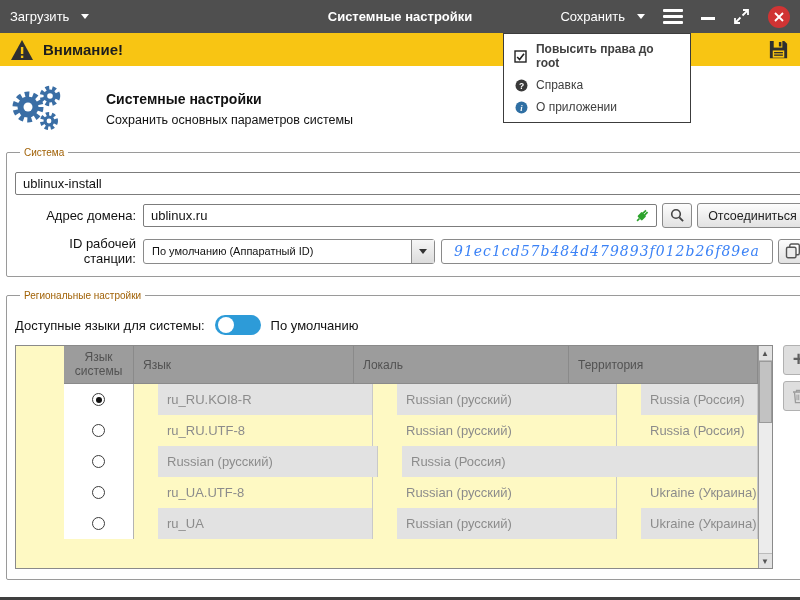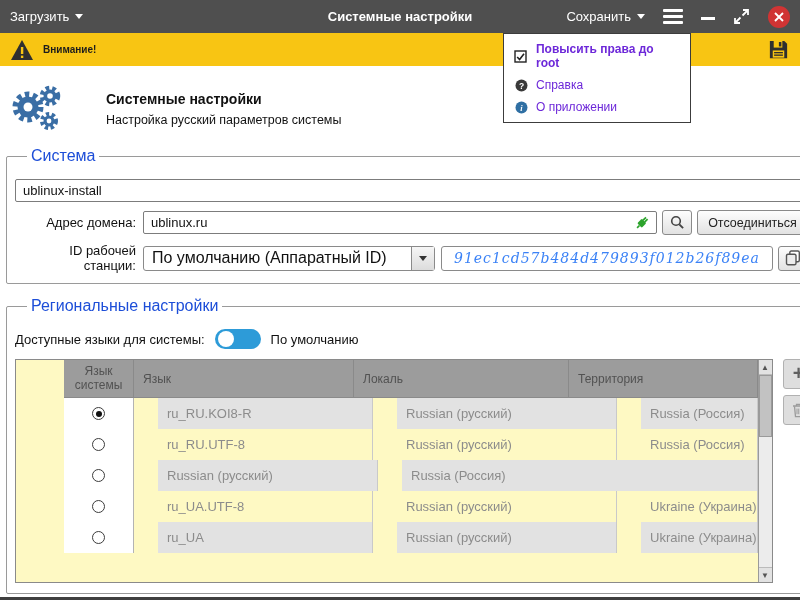--- a/index.html
+++ b/index.html
@@ -6,59 +6,59 @@
   html,body { width:800px; height:600px; }
   body {
     font-family:"Liberation Sans", sans-serif;
     background:#fff; color:#111; position:relative; overflow:hidden;
     font-size:13px;
   }
 
   
   .titlebar { height:33px; background:#4f4f4f; display:flex; align-items:center; padding:0 10px; position:relative; color:#fff; }
   .tb-title { position:absolute; left:0; right:0; text-align:center; font-weight:bold; font-size:13px; }
-  .tb-btn { display:flex; align-items:center; gap:6px; font-size:13px; cursor:default; z-index:1; }
+  .tb-btn { display:flex; align-items:center; gap:12px; font-size:13px; cursor:default; z-index:1; }
   .caret-down { width:0; height:0; border-left:4px solid transparent; border-right:4px solid transparent; border-top:5px solid #fff; display:inline-block; }
   .tb-right { margin-left:auto; display:flex; align-items:center; gap:18px; z-index:1; }
   .hamburger { display:flex; flex-direction:column; gap:3px; width:20px; }
   .hamburger span { height:3px; background:#fff; border-radius:1px; }
   .min-bar { width:14px; height:3px; background:#fff; margin-top:4px; }
   .close-btn { width:22px; height:22px; border-radius:50%; background:#d03434; display:flex; align-items:center; justify-content:center; }
 
   
   .warnbar { height:33px; background:#f8c513; display:flex; align-items:center; padding:0 10px; gap:9px; }
-  .warn-label { font-size:10px; font-weight:bold; color:#1d1d1d; }
+  .warn-label { font-size:15px; font-weight:bold; color:#1d1d1d; }
   .warn-save { margin-left:auto; display:flex; align-items:center; }
 
   
   .menu { position:absolute; left:503px; top:33px; width:188px; background:#fff; border:1px solid #3c3c3c; padding:4px 0; z-index:20; }
-  .menu-item { display:flex; align-items:center; gap:8px; padding:4px 10px; font-size:12px; color:#6d28d9; }
+  .menu-item { display:flex; align-items:center; gap:8px; padding:4px 10px; font-size:12px; color:#404040; }
   .menu-item.bold { font-weight:bold; }
   .mi-icon { width:14px; display:flex; align-items:center; justify-content:center; }
 
   
   .app-header { display:flex; align-items:center; margin:18px 0 0 10px; }
   .app-icon { width:52px; height:50px; flex:none; }
   .app-header-text { margin-left:44px; }
   .h-title { font-size:14px; font-weight:bold; }
   .h-sub { font-size:12.5px; margin-top:6px; }
 
   
   fieldset { border:1px solid #9a9a9a; border-radius:2px; margin:13px 6px 0 6px; padding:6px 8px 10px 8px; }
-  legend { font-size:16px; color:#1d4ed8; padding:0 4px; margin-left:12px; }
+  legend { font-size:10px; color:#a16207; padding:0 4px; margin-left:5px; }
   .frow { display:flex; align-items:center; margin-top:8px; }
   .flabel { width:128px; text-align:right; padding-right:7px; flex:none; font-size:13px; }
   .textinput { flex:1; height:23px; border:1px solid #7c7c7c; border-radius:2px; padding:0 7px; font-size:13px; font-family:"Liberation Sans", sans-serif; color:#111; background:#fff; }
   .input-wrap { position:relative; flex:1; display:flex;justify-content:center; }
   .input-wrap .textinput { padding-right:26px; }
   .plug-ico { position:absolute; right:6px; top:3px; }
   .btn { height:25px; background:linear-gradient(#fdfdfd,#e2e2e2); border:1px solid #8a8a8a; border-radius:3px; font-size:12.5px; font-family:"Liberation Sans", sans-serif; padding:0 10px; display:flex; align-items:center; justify-content:center; margin-left:5px; color:#222; }
   .icon-btn { width:30px; padding:0; }
   .combo { width:292px; height:25px; border:1px solid #8a8a8a; border-radius:3px; background:#fff; display:flex; align-items:stretch; flex:none; }
-  .combo-text { flex:1; display:flex; align-items:center; padding:0 8px; font-size:16px; }
+  .combo-text { flex:1; display:flex; align-items:center; padding:0 8px; font-size:11px; }
   .combo-arrow { width:23px; border-left:1px solid #8a8a8a; background:linear-gradient(#f6f6f6,#dcdcdc); display:flex; align-items:center; justify-content:center; }
   .combo-arrow i { width:0; height:0; border-left:4px solid transparent; border-right:4px solid transparent; border-top:5px solid #333; }
   .hashfield { flex:1; height:25px; border:1px solid #8a8a8a; border-radius:3px; margin-left:6px; display:flex; align-items:center; padding:0 12px; color:#3b82f6; font-family:"DejaVu Serif", serif; font-style:italic; font-size:14px; letter-spacing:1px; overflow:hidden; white-space:nowrap; }
 
   
   .toggle-row { display:flex; align-items:center; gap:10px; margin-top:8px; }
   .toggle { width:46px; height:20px; border-radius:10px; background:#2d9bd8; position:relative; flex:none; }
   .toggle .knob { position:absolute; left:3px; top:2px; width:16px; height:16px; border-radius:50%; background:#fff; }
   .table-zone { display:flex; margin-top:10px; gap:10px; align-items:flex-start; }
   .table-box { flex:1; border:1px solid #8a8a8a; height:224px; display:flex; overflow:hidden; background:#fef9c3;padding-left:48px; }
@@ -179,21 +179,21 @@
     <circle cx="18" cy="23" r="4.5" fill="#fff"></circle>
     <circle cx="40" cy="12" r="7.5" fill="none" stroke="#3a6ea5" stroke-width="5.5" stroke-dasharray="3.4 2.8"></circle>
     <circle cx="40" cy="12" r="6.5" fill="#3a6ea5"></circle>
     <circle cx="40" cy="12" r="2.8" fill="#fff"></circle>
     <circle cx="39" cy="37" r="6.5" fill="none" stroke="#3a6ea5" stroke-width="5" stroke-dasharray="3 2.4"></circle>
     <circle cx="39" cy="37" r="5.5" fill="#3a6ea5"></circle>
     <circle cx="39" cy="37" r="2.4" fill="#fff"></circle>
   </svg>
   <div class="app-header-text">
     <div class="h-title">Системные настройки</div>
-    <div class="h-sub">Настройка русский параметров системы</div>
+    <div class="h-sub">Сохранить основных параметров системы</div>
   </div>
 </div>
 
 <fieldset>
   <legend>Система</legend>
 
   <div class="frow">
     <input class="textinput" type="text" value="ublinux-install" style="">
   </div>
 

